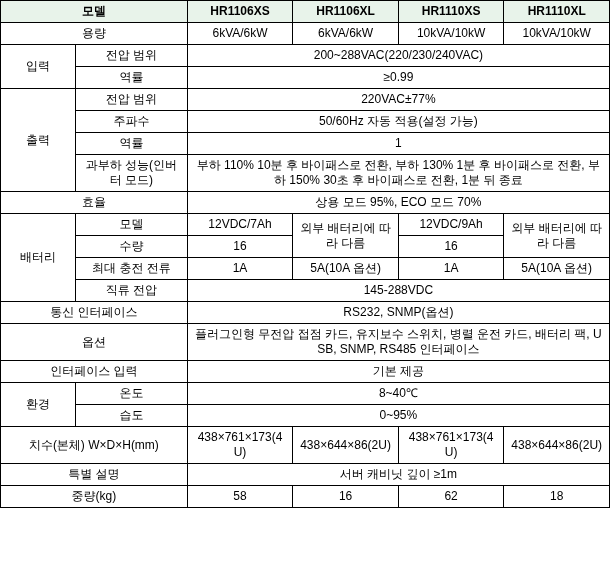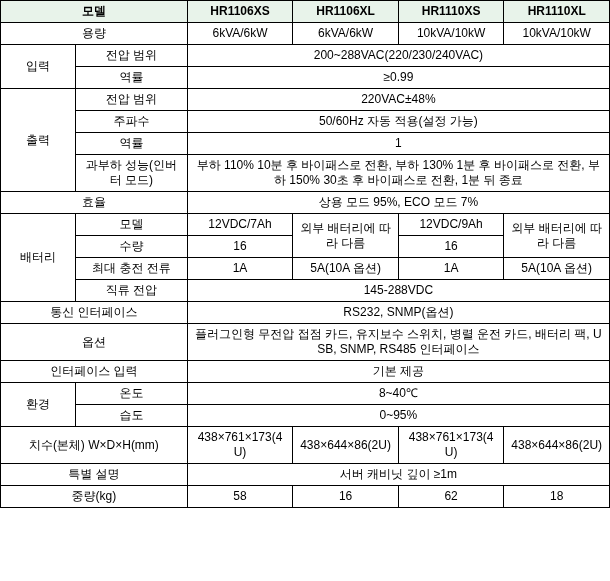--- a/index.html
+++ b/index.html
@@ -82,38 +82,38 @@
     </tr>
 
     <tr>
       <td>역률</td>
       <td colspan="4">≥0.99</td>
     </tr>
 
     <tr>
       <td class="rowlabel" rowspan="4">출력</td>
       <td>전압 범위</td>
-      <td colspan="4">220VAC±48%</td>
+      <td colspan="4">220VAC±77%</td>
     </tr>
     <tr>
       <td>주파수</td>
       <td colspan="4">50/60Hz 자동 적용(설정 가능)</td>
     </tr>
     <tr>
       <td>역률</td>
       <td colspan="4">1</td>
     </tr>
     <tr>
       <td>과부하 성능(인버터 모드)</td>
       <td colspan="4">부하 110% 10분 후 바이패스로 전환, 부하 130% 1분 후 바이패스로 전환, 부하 150% 30초 후 바이패스로 전환, 1분 뒤 종료</td>
     </tr>
 
     <tr>
       <td colspan="2">효율</td>
-      <td colspan="4">상용 모드 95%, ECO 모드 7%</td>
+      <td colspan="4">상용 모드 95%, ECO 모드 70%</td>
     </tr>
 
     <tr>
       <td class="rowlabel" rowspan="4">배터리</td>
       <td>모델</td>
       <td>12VDC/7Ah</td>
       <td rowspan="2">외부 배터리에 따라 다름</td>
       <td>12VDC/9Ah</td>
       <td rowspan="2">외부 배터리에 따라 다름</td>
     </tr>

